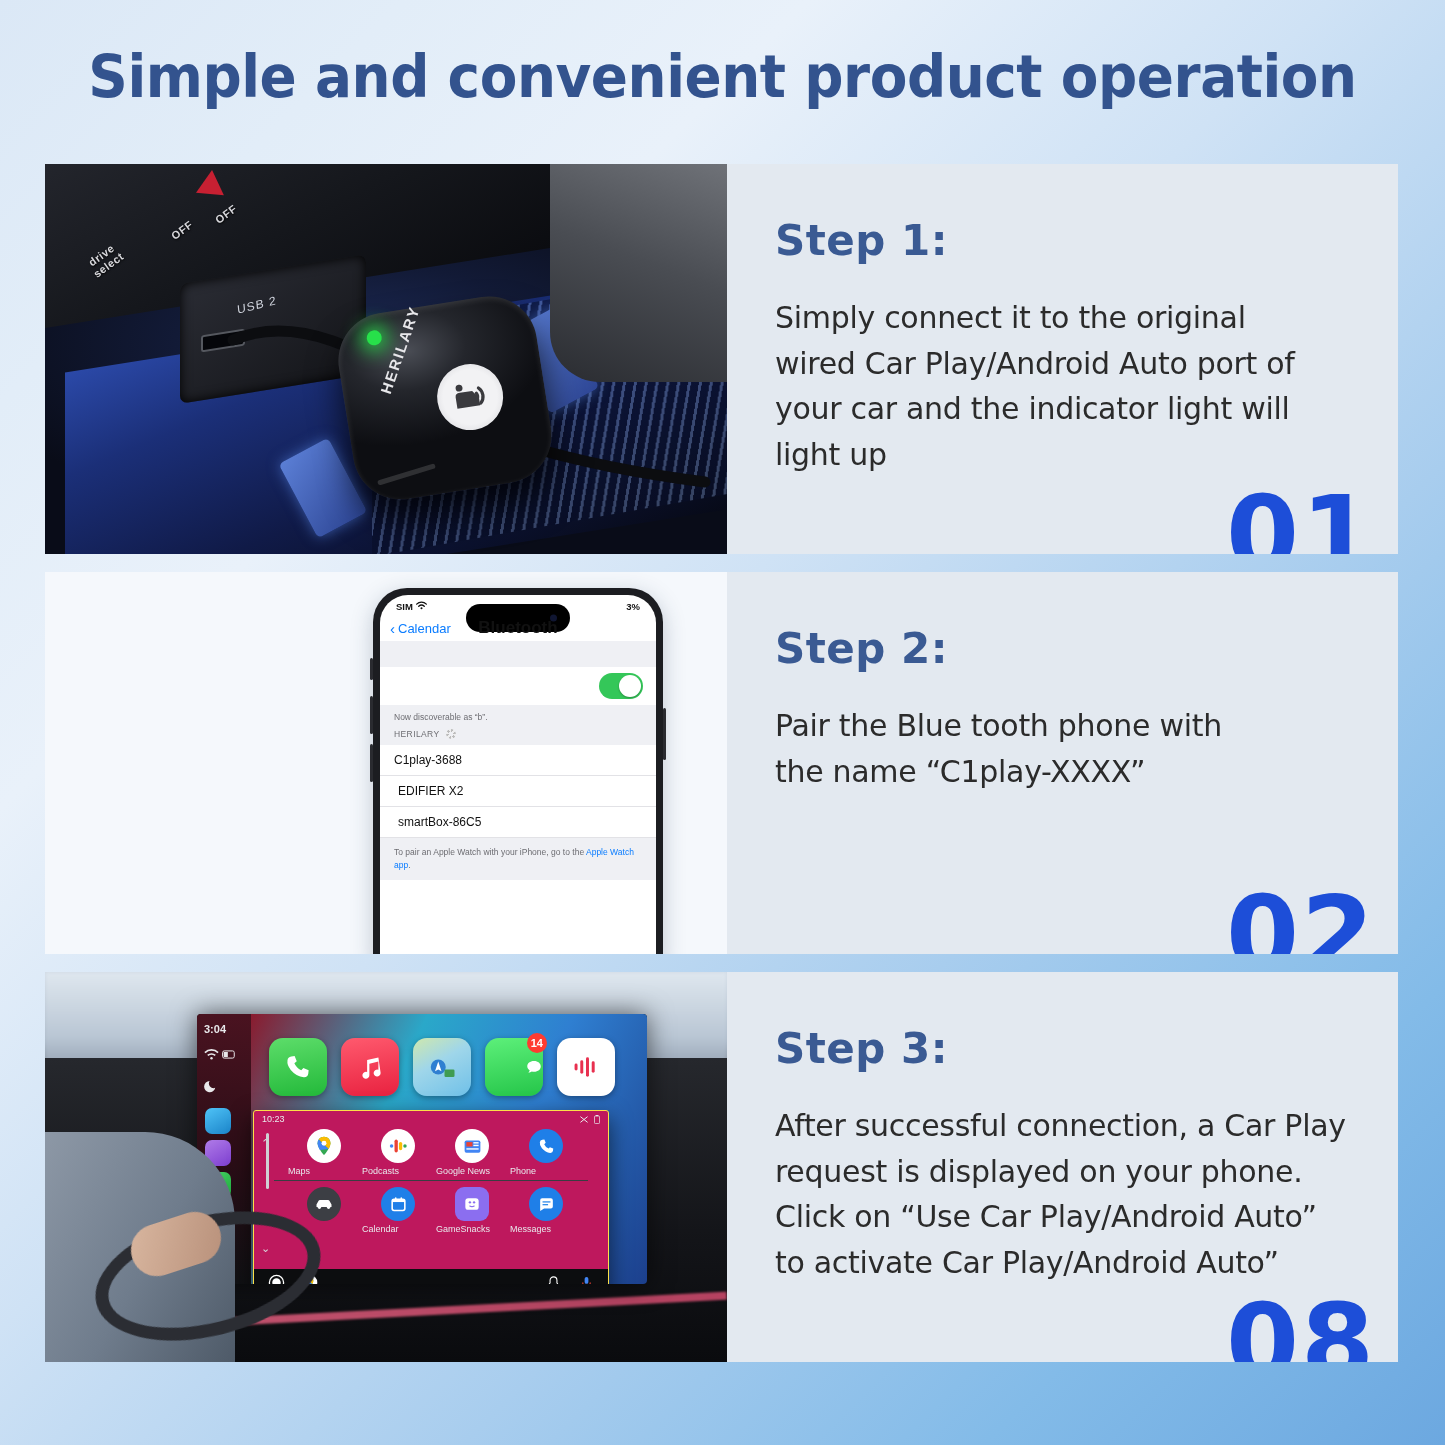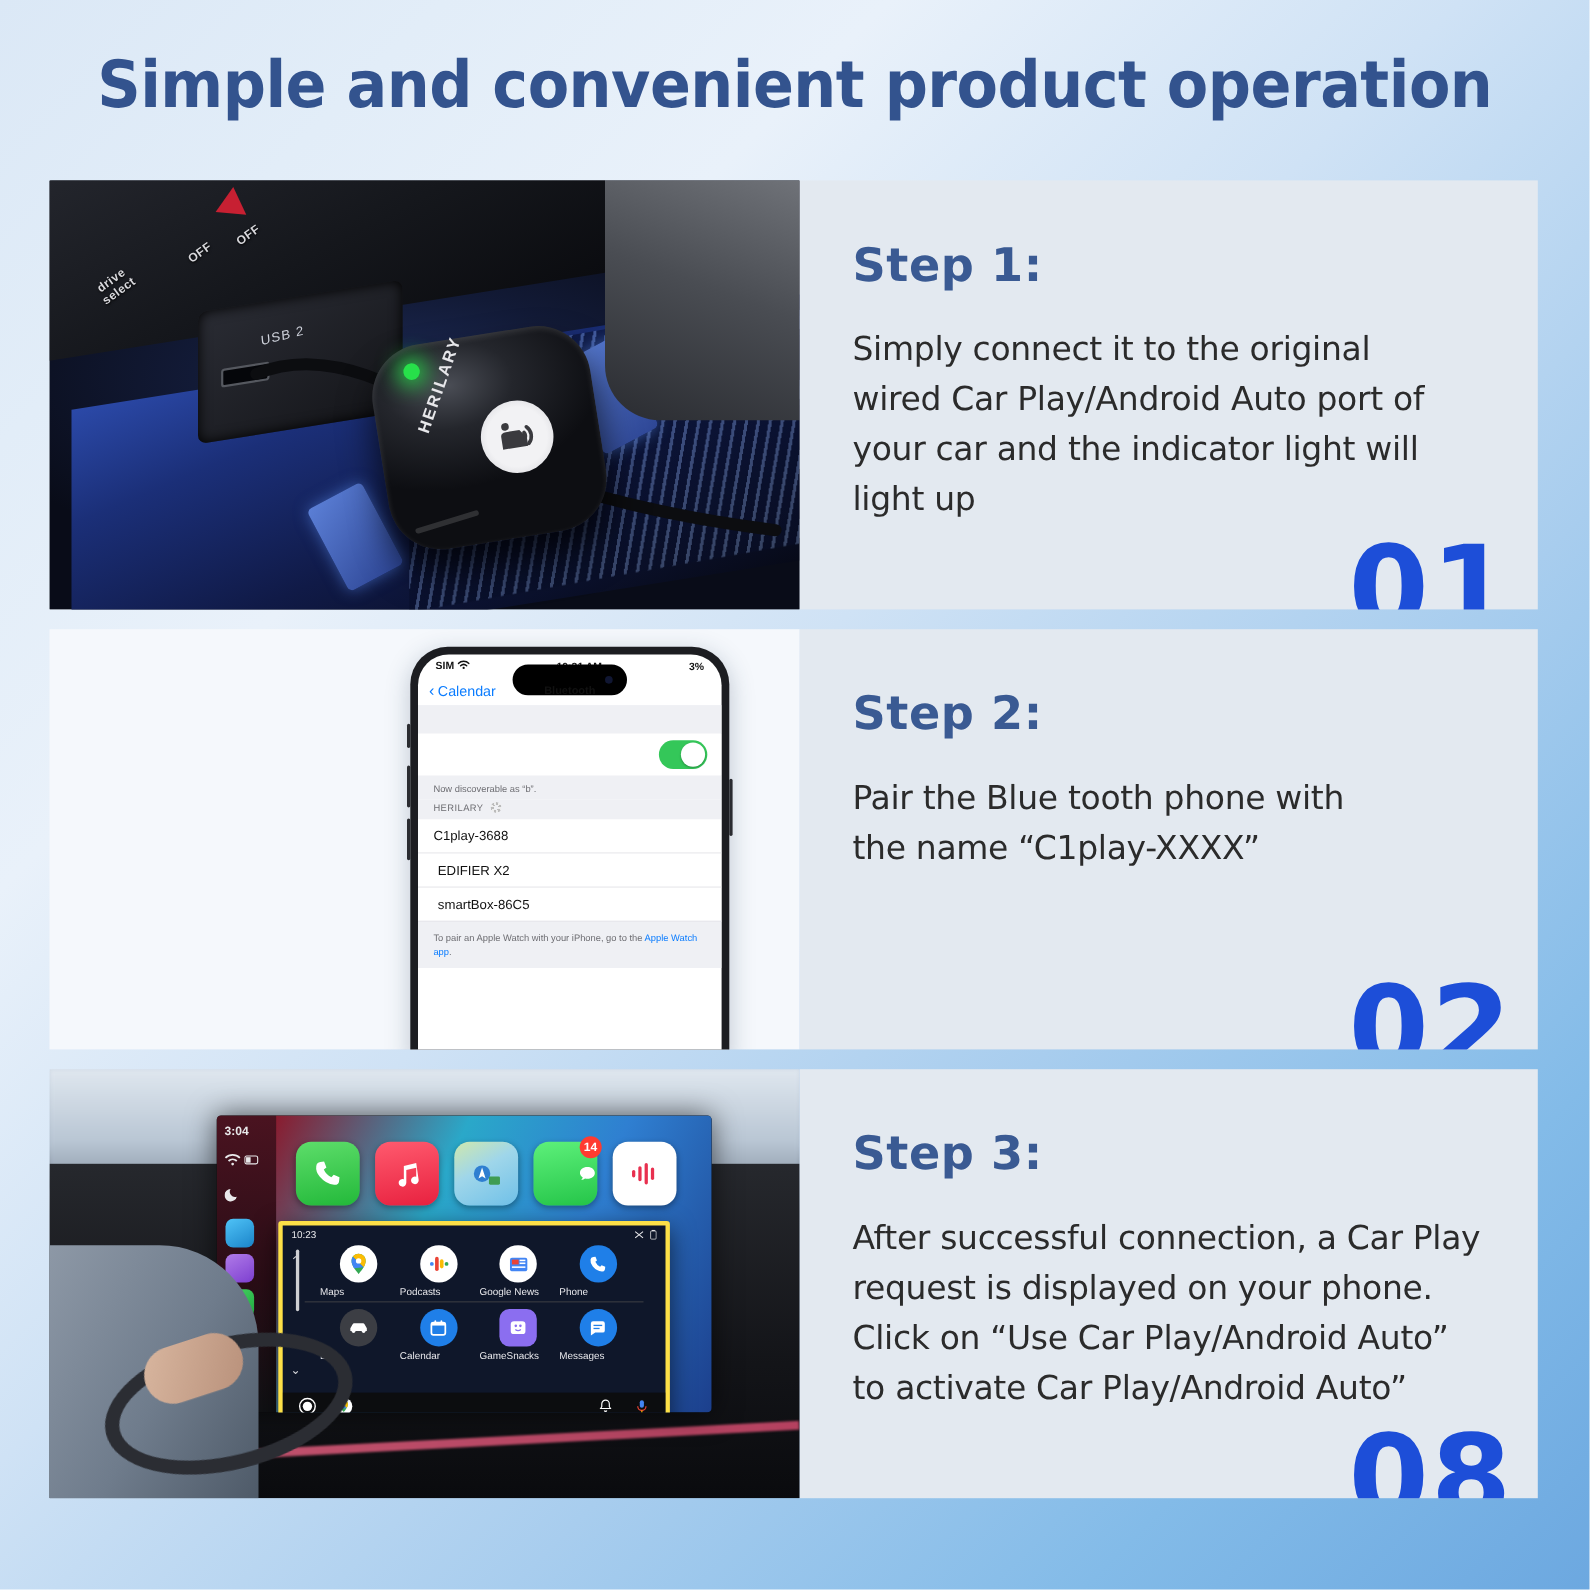--- a/index.html
+++ b/index.html
@@ -153,37 +153,37 @@
     box-shadow:0 6px 22px rgba(40,60,90,.26);
   }
   .phone-screen{
     width:100%; height:100%; background:#fff;
     border-radius:28px 28px 0 0; overflow:hidden; position:relative;
   }
   .statusbar{
     height:20px; display:flex; align-items:center; justify-content:space-between;
     padding:2px 16px 0 16px; font-size:9.5px; color:#111; font-weight:600;
   }
-  .statusbar .left{ display:flex; gap:3px; }
+  .statusbar .left{ display:flex; align-items:center; gap:3px; }
   .island{
     position:absolute; left:50%; top:9px; transform:translateX(-50%);
     width:104px; height:28px; background:#000; border-radius:16px;
   }
   .island .cam{
     position:absolute; right:13px; top:50%; transform:translateY(-50%);
     width:7px; height:7px; border-radius:50%; background:#101632;
   }
   .navbar{
     height:26px; display:flex; align-items:center; padding:0 10px;
     font-size:13px; color:#0a7cff; position:relative;
   }
   .navbar .chev{ margin-right:3px; font-size:15px; line-height:1; }
   .navbar .pgtitle{
     position:absolute; left:50%; transform:translateX(-50%);
-    color:#111; font-weight:600; font-size:10px;
+    color:#111; font-weight:600; font-size:17px;
   }
   .grayband{ background:#eff0f4; height:26px; }
   .toggle-row{
     height:38px; background:#fff; display:flex; align-items:center;
     justify-content:space-between; padding:0 13px;
   }
   .toggle{
     width:44px; height:26px; border-radius:13px; background:#34c759; position:relative;
   }
   .toggle .knob{
@@ -277,21 +277,21 @@
     display:flex; align-items:center; justify-content:center;
   }
   .badge{
     position:absolute; right:-4px; top:-5px; min-width:20px; height:20px;
     border-radius:10px; background:#ff3b30; color:#fff; font-size:11px;
     font-weight:bold; display:flex; align-items:center; justify-content:center;
     padding:0 4px;
   }
   .aauto{
     position:absolute; left:56px; top:96px; width:356px; height:190px;
-    background:#0f172a; border:4px solid #fde047; border-radius:3px; overflow:hidden;
+    background:#be185d; border:1px solid #fde047; border-radius:3px; overflow:hidden;
     box-shadow:0 8px 22px rgba(0,0,0,.62);
   }
   .aa-top{
     height:16px; display:flex; align-items:center; justify-content:space-between;
     padding:0 8px; color:#e9e9ec; font-size:9px;
   }
   .aa-grid{
     display:grid; grid-template-columns:repeat(4,1fr); gap:2px;
     padding:2px 26px 0 34px;
   }

